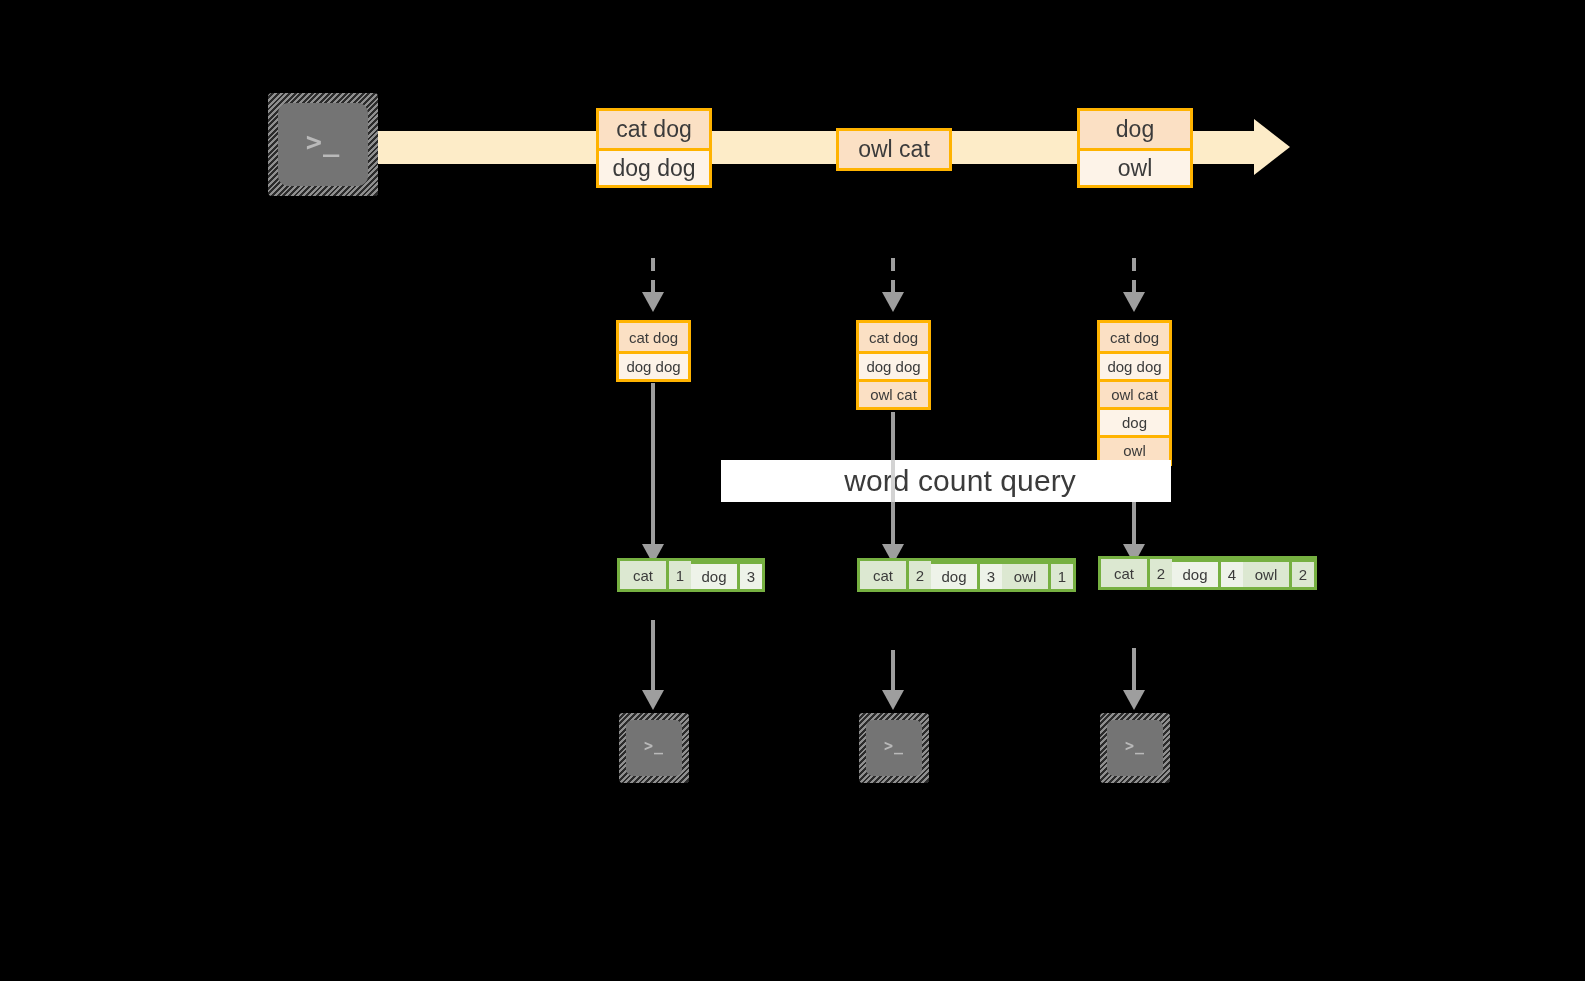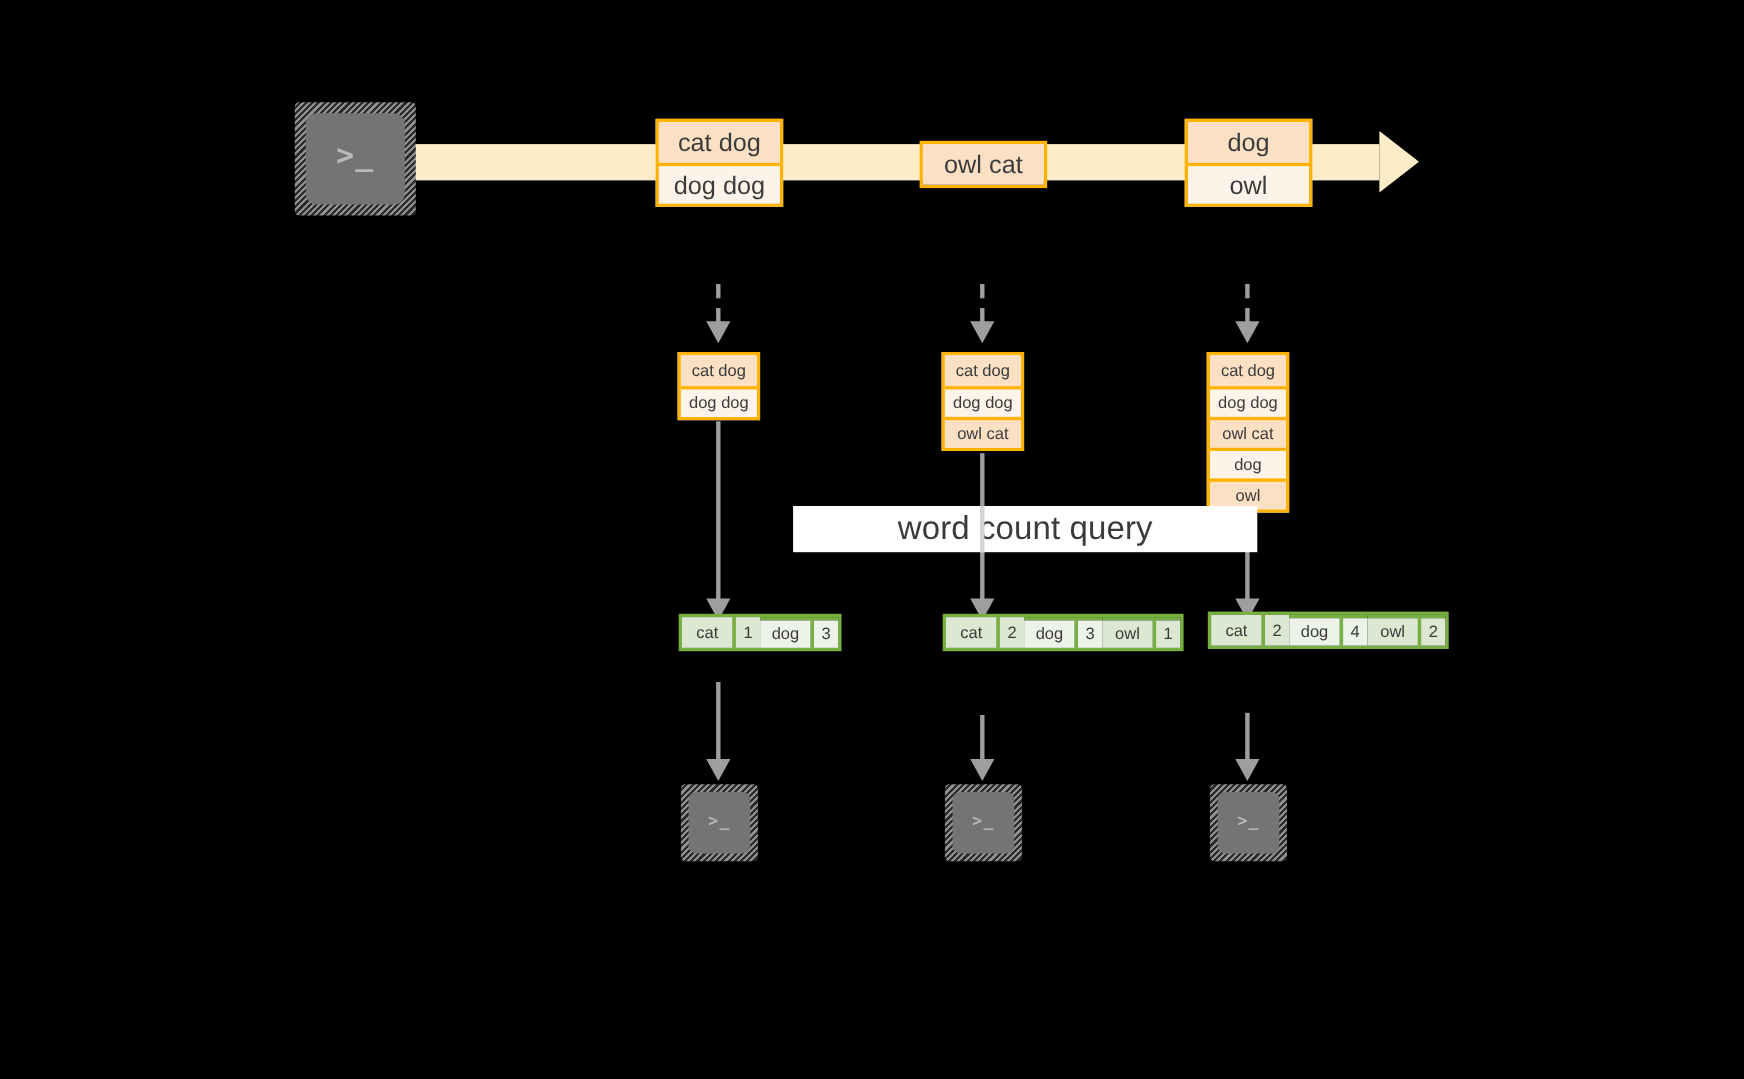--- a/index.html
+++ b/index.html
@@ -211,21 +211,21 @@
   </div>
 
   <div class="msgbox sm" style="left:1097px; top:320px; width:75px;">
     <div class="msgrow dark">cat dog</div>
     <div class="msgrow light">dog dog</div>
     <div class="msgrow dark">owl cat</div>
     <div class="msgrow light">dog</div>
     <div class="msgrow dark">owl</div>
   </div>
 
-  <div class="label-band" style="left:721px; top:460px; width:422px; height:42px;">
+  <div class="label-band" style="left:721px; top:460px; width:422px; height:42px;padding-left:28px;">
     <span class="label-text">word count query</span>
   </div>
   <div class="band-slit" style="left:891px; top:460px; height:42px;"></div>
 
   <div class="tbl" style="left:617px; top:558px;">
     <div class="tblrow dark">
       <div class="cw">cat</div>
       <div class="cc">1</div>
     </div>
     <div class="tblrow light">

